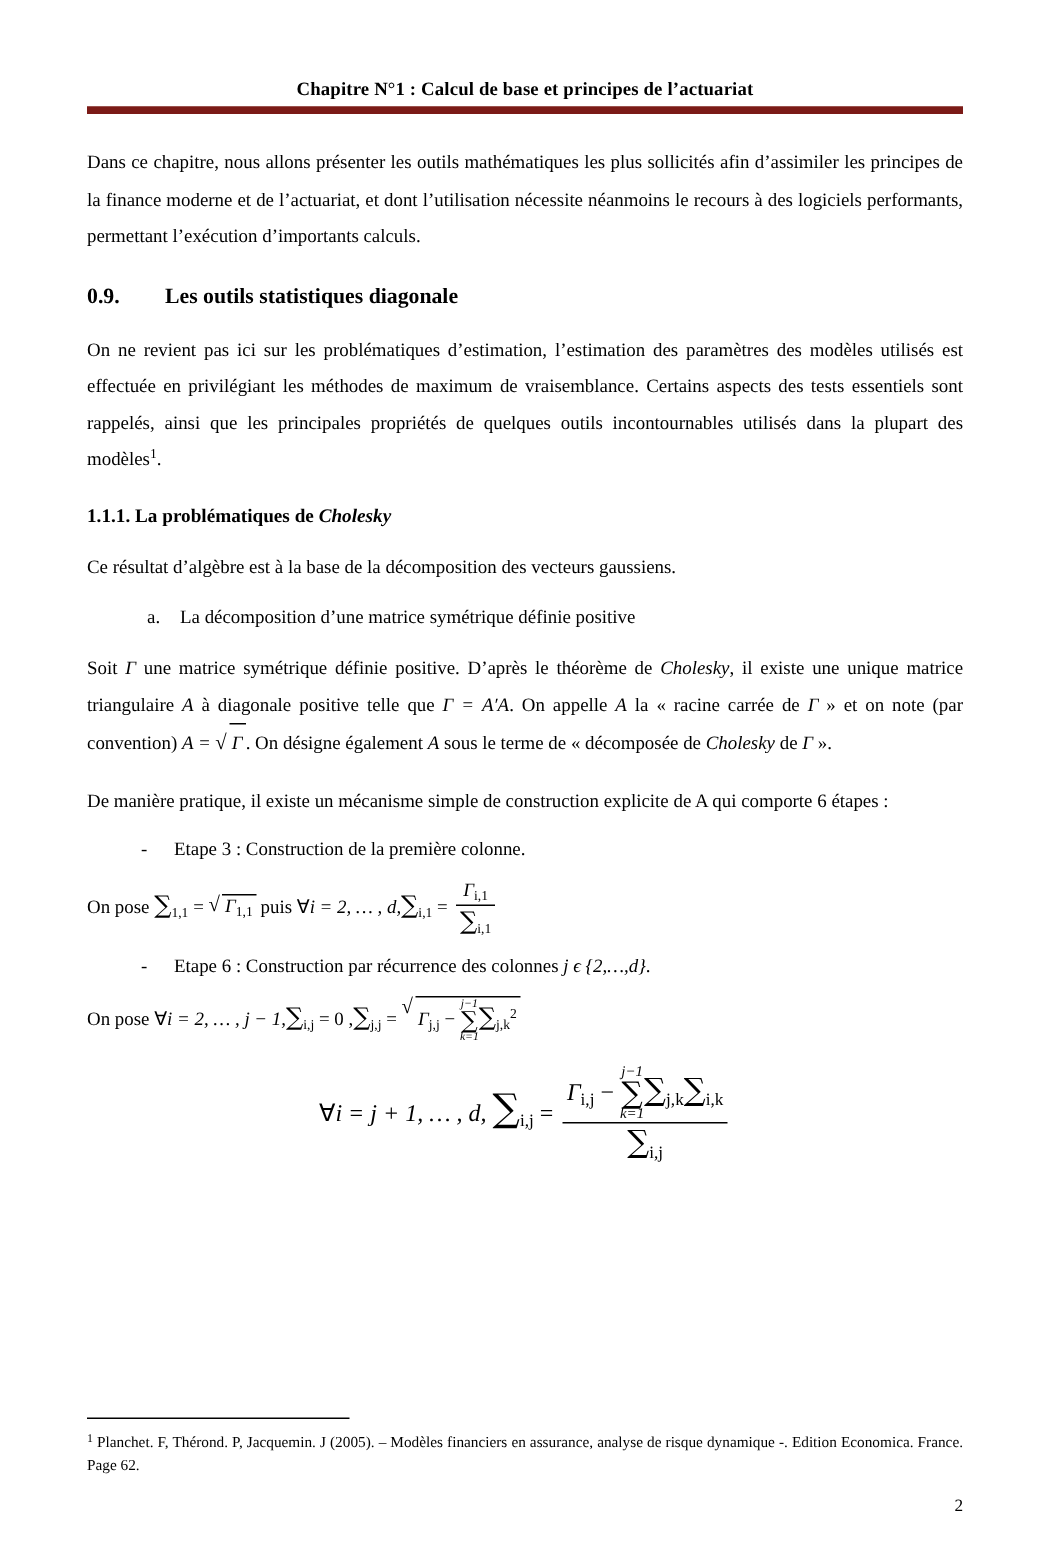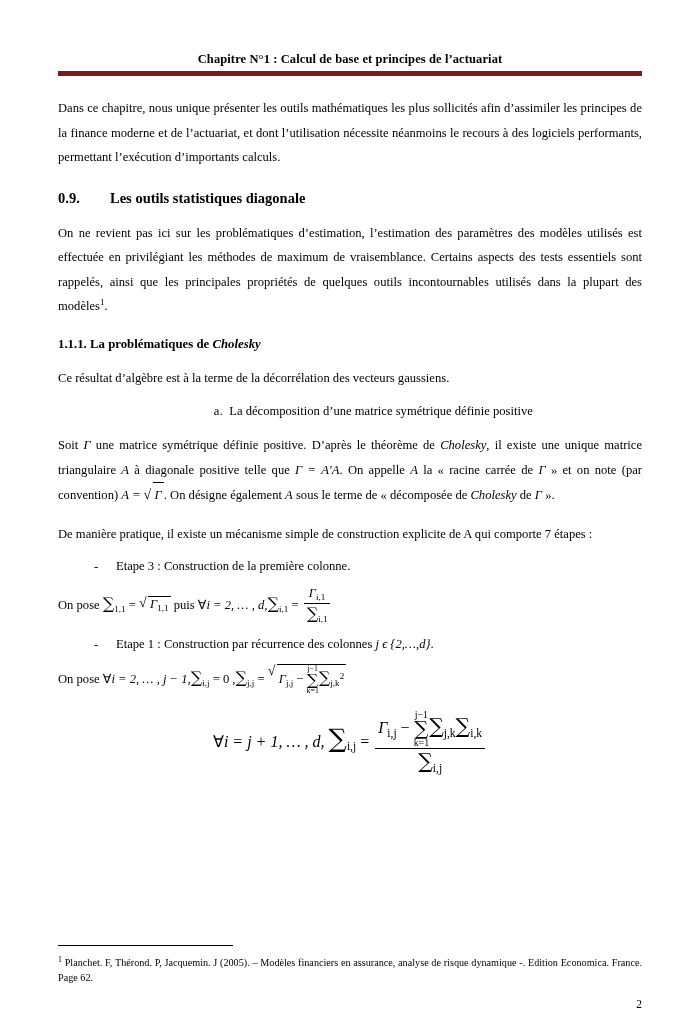--- a/index.html
+++ b/index.html
@@ -54,21 +54,20 @@
     font-weight: bold;
     margin: 18px 0 0 0;
   }
   h3.subsection i {
     font-style: italic;
   }
   .item-a {
     font-size: 12.6px;
     margin: 14px 0 0 0;
     padding-left: 40px;
-    text-align: center;
   }
   .item-a .marker {
     display: inline-block;
     width: 22px;
   }
   .dash-item {
     font-size: 12.6px;
     margin: 12px 0 0 0;
     padding-left: 36px;
     position: relative;
@@ -130,20 +129,21 @@
   .smallsum {
     font-size: 1.05em;
     font-family: "DejaVu Serif", serif;
   }
   .sumlim {
     display: inline-block;
     vertical-align: middle;
     text-align: center;
     font-size: 0.62em;
     line-height: 1.05;
+    font-style: italic;
   }
   .footnote-sep {
     position: absolute;
     left: 58px;
     bottom: 82px;
     width: 175px;
     border-top: 1px solid #000;
   }
   .footnote {
     position: absolute;
@@ -168,54 +168,54 @@
 </head>
 <body>
 
 <div class="page">
 
   <div class="header">
     <div class="header-title">Chapitre N°1 : Calcul de base et principes de l’actuariat</div>
     <div class="header-rule"></div>
   </div>
 
-  <p class="body first">Dans ce chapitre, nous unique présenter les outils mathématiques les plus sollicités afin d’assimiler les principes de la finance moderne et de l’actuariat, et dont l’utilisation nécessite néanmoins le recours à des logiciels performants, permettant l’exécution d’importants calculs.</p>
+  <p class="body first">Dans ce chapitre, nous allons présenter les outils mathématiques les plus sollicités afin d’assimiler les principes de la finance moderne et de l’actuariat, et dont l’utilisation nécessite néanmoins le recours à des logiciels performants, permettant l’exécution d’importants calculs.</p>
 
   <h2 class="section">
     <span class="num">0.9.</span><span>Les outils statistiques diagonale</span>
   </h2>
 
   <p class="body"><span>On ne revient pas ici sur les problématiques d’estimation, l’estimation des paramètres des modèles utilisés est effectuée en privilégiant les méthodes de maximum de vraisemblance. Certains aspects des tests essentiels sont rappelés, ainsi que les principales propriétés de quelques outils incontournables utilisés dans la plupart des modèles</span><span class="sup">1</span><span>.</span></p>
 
   <h3 class="subsection">
     <span>1.1.1.</span>
     <span>La problématiques de</span>
     <i>Cholesky</i>
   </h3>
 
-  <p class="body">Ce résultat d’algèbre est à la terme de la décorrélation des vecteurs gaussiens.</p>
+  <p class="body">Ce résultat d’algèbre est à la base de la décomposition des vecteurs gaussiens.</p>
 
   <p class="item-a">
     <span class="marker">a.</span><span>La décomposition d’une matrice symétrique définie positive</span>
   </p>
 
   <p class="body"><span>Soit </span><span class="mi">Γ</span><span> une matrice symétrique définie positive. D’après le théorème de </span><i>Cholesky</i><span>, il existe une unique matrice triangulaire </span><span class="mi">A</span><span> à diagonale positive telle que </span><span class="mi">Γ = A′A</span><span>. On appelle </span><span class="mi">A</span><span> la « racine carrée de </span><span class="mi">Γ</span><span> » et on note (par convention) </span><span class="mi">A = </span><span class="sqrt"><span class="rad mi">Γ</span></span><span>. On désigne également </span><span class="mi">A</span><span> sous le terme de « décomposée de </span><i>Cholesky</i><span> de </span><span class="mi">Γ</span><span> ».</span></p>
 
-  <p class="body">De manière pratique, il existe un mécanisme simple de construction explicite de A qui comporte 7 étapes :</p>
+  <p class="body">De manière pratique, il existe un mécanisme simple de construction explicite de A qui comporte 6 étapes :</p>
 
   <p class="dash-item">
     <span class="dash">-</span><span class="dash-text">Etape 3 : Construction de la première colonne.</span>
   </p>
 
   <p class="formula-line">
     <span>On pose </span><span class="bigsig">∑</span><span class="sub">1,1</span><span> = </span><span class="sqrt"><span class="rad"><span class="mi">Γ</span><span class="sub">1,1</span></span></span><span> puis ∀</span><span class="mi">i</span><span class="mi"> = 2, … , d,</span><span class="bigsig">∑</span><span class="sub">i,1</span><span> = </span><span class="frac"><span class="num-part"><span class="mi">Γ</span><span class="sub">i,1</span></span><span class="den-part"><span class="bigsig">∑</span><span class="sub">i,1</span></span></span>
   </p>
 
   <p class="dash-item">
-    <span class="dash">-</span><span class="dash-text"><span>Etape 1 : Construction par récurrence des colonnes </span><i>j ϵ {2,…,d}</i><span>.</span></span>
+    <span class="dash">-</span><span class="dash-text"><span>Etape 6 : Construction par récurrence des colonnes </span><i>j ϵ {2,…,d}</i><span>.</span></span>
   </p>
 
   <p class="formula-line">
     <span>On pose ∀</span><span class="mi">i</span><span class="mi"> = 2, … , j − 1,</span><span class="bigsig">∑</span><span class="sub">i,j</span><span> = 0 ,</span><span class="bigsig">∑</span><span class="sub">j,j</span><span> = </span><span class="sqrt"><span class="rad"><span class="mi">Γ</span><span class="sub">j,j</span><span> − </span><span class="sumlim"><span style="display:block">j−1</span><span class="smallsum" style="display:block;font-size:2em;line-height:0.9">∑</span><span style="display:block">k=1</span></span><span class="bigsig">∑</span><span class="sub">j,k</span><span class="sup">2</span></span></span>
   </p>
 
   <p class="formula-center">
     <span>∀</span><span class="mi">i</span><span class="mi"> = j + 1, … , d,</span>&nbsp;<span class="bigsig" style="font-size:1.6em">∑</span><span class="sub">i,j</span><span> = </span><span class="frac"><span class="num-part"><span class="mi">Γ</span><span class="sub">i,j</span><span> − </span><span class="sumlim"><span style="display:block">j−1</span><span class="smallsum" style="display:block;font-size:2em;line-height:0.9">∑</span><span style="display:block">k=1</span></span><span class="bigsig">∑</span><span class="sub">j,k</span><span class="bigsig">∑</span><span class="sub">i,k</span></span><span class="den-part"><span class="bigsig">∑</span><span class="sub">i,j</span></span></span>
   </p>
 

